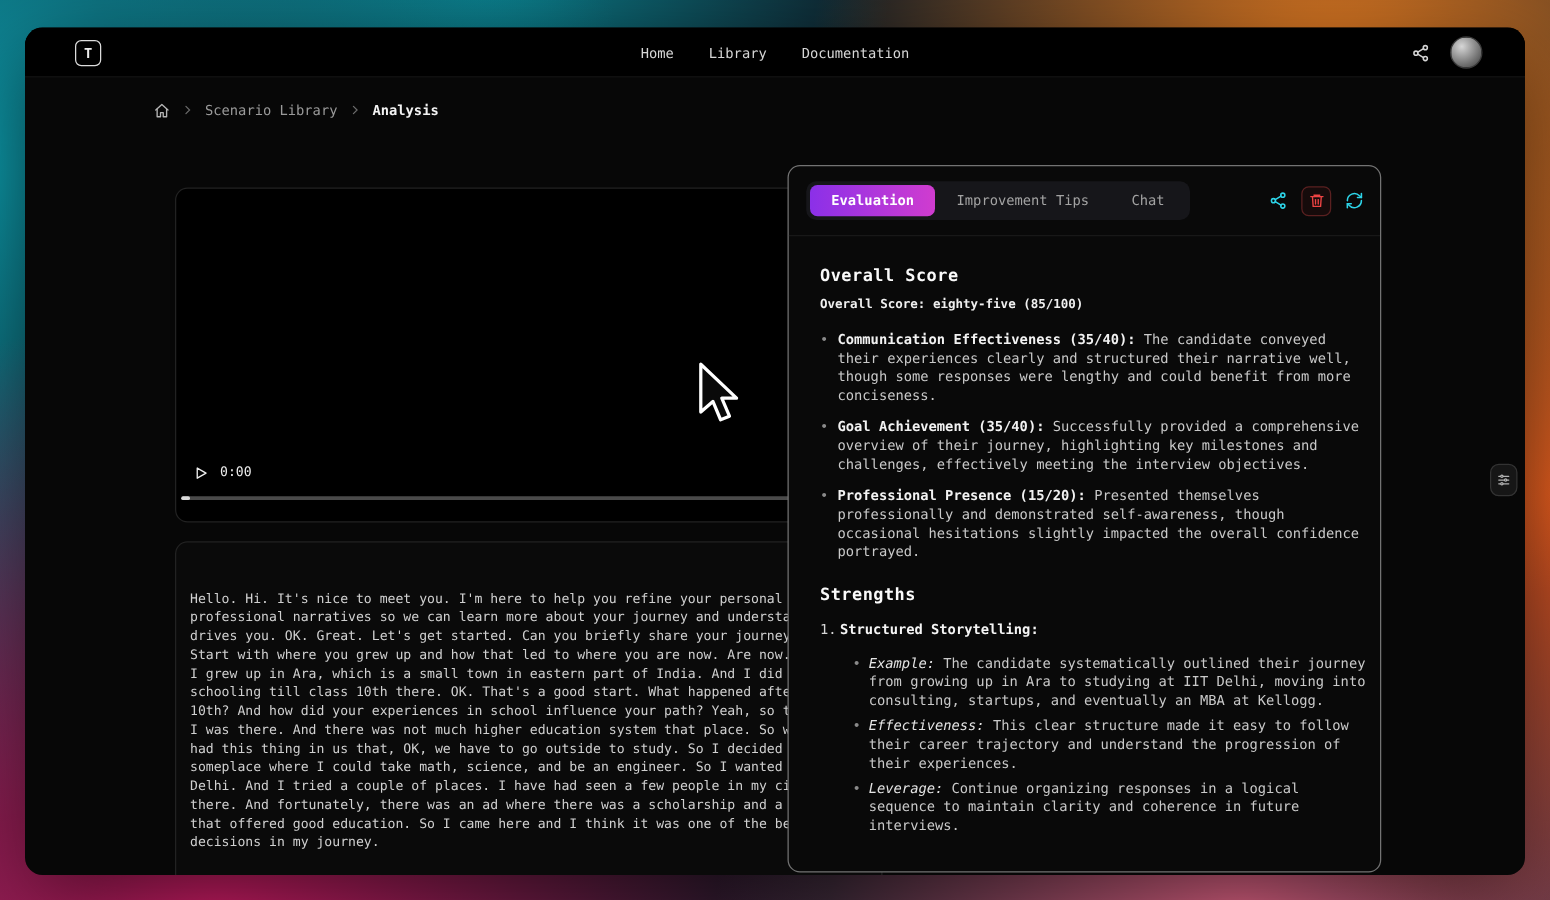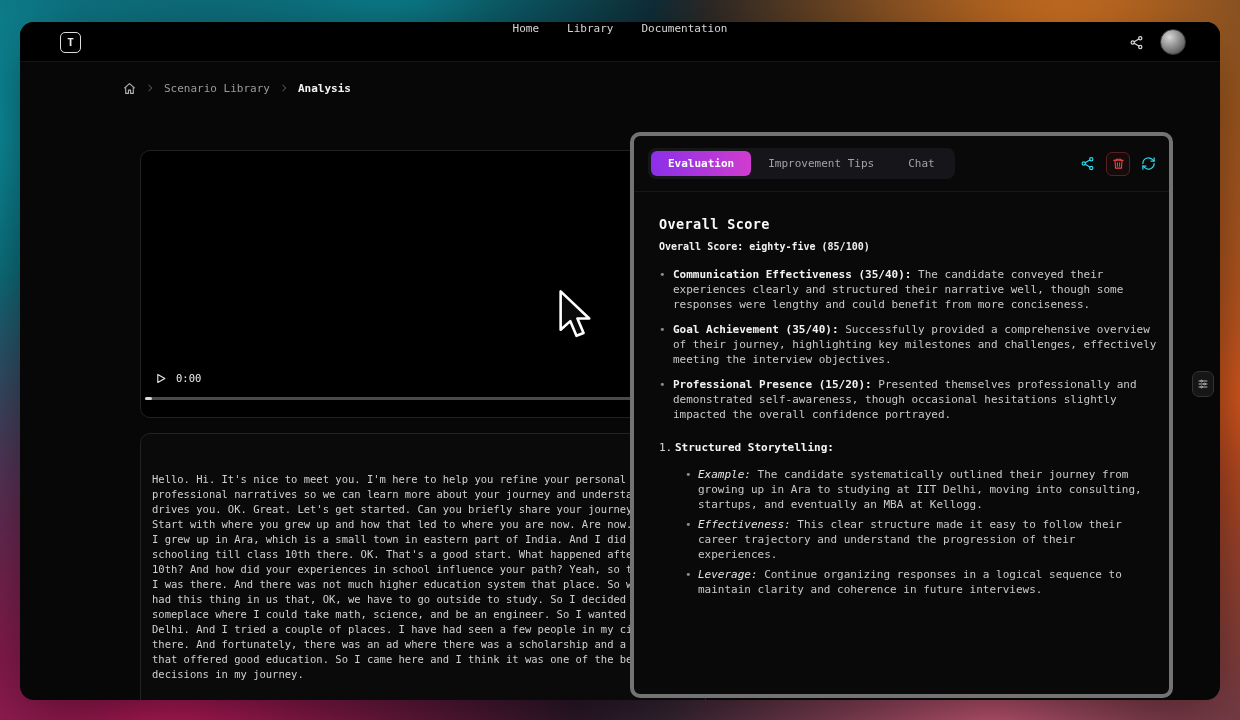--- a/index.html
+++ b/index.html
@@ -30,21 +30,21 @@
     background:#000; border-bottom:1px solid #141414;
   }
   .logo {
     position:absolute; left:40px; top:10px; width:21px; height:21px;
     border:1.5px solid #dcdcdc; border-radius:5px; color:#ececec;
     font-size:11px; font-weight:bold; display:flex; align-items:center; justify-content:center;
     cursor:pointer;
   }
   .nav-links {
     position:absolute; left:50%; top:0; height:40px; transform:translateX(-50%);
-    display:flex; align-items:flex-start; gap:28px;
+    display:flex; align-items:center; gap:28px;
   }
   .nav-links a { color:#d6d6d6; font-size:11px; text-decoration:none; cursor:pointer; white-space:nowrap; }
   .nav-right { position:absolute; right:34px; top:0; height:40px; display:flex; align-items:center; gap:16px; }
   .icon-btn { display:inline-flex; align-items:center; justify-content:center; cursor:pointer; }
   .avatar {
     width:26px; height:26px; border-radius:50%; cursor:pointer;
     background:radial-gradient(circle at 35% 30%, #d6d6d6, #8a8a8a 48%, #454545 92%);
     border:1px solid #3a3a3a;
   }
   
@@ -74,22 +74,22 @@
   }
   .seekbar .played { width:7px; height:100%; background:#d9d9d9; border-radius:2px; }
   .transcription-card {
     margin-top:15px; height:283px; background:#0a0a0a;
     border:1px solid #222; border-radius:10px; padding:15px 11px; overflow:hidden;
   }
   .t-title { font-size:11.5px; color:#2bd4ee; }
   .t-text { margin-top:23px; font-size:10.5px; line-height:15px; color:#d0d0d0; }
   
   .right-col {
-    position:absolute; left:610px; top:110px; width:543px; height:566px;
-    background:#090909; border:4px solid #737373; border-radius:10px; overflow:hidden;
+    position:absolute; left:610px; top:110px; width:475px; height:566px;
+    background:#090909; border:1px solid #737373; border-radius:10px; overflow:hidden;
   }
   .panel-header {
     display:flex; align-items:center; justify-content:space-between;
     padding:12px 13px 12px 14px; border-bottom:1px solid #181818;
   }
   .tabs { display:inline-flex; background:#16161a; border-radius:8px; padding:3px; }
   .tab {
     font-family:inherit; font-size:11px; border:none; background:transparent;
     color:#a3a3a3; padding:6px 17px; border-radius:6px; cursor:pointer; white-space:nowrap;
   }
@@ -272,20 +272,21 @@
             <span class="marker">•</span>
             <span class="btext"><b>Goal Achievement (35/40):</b> <span>Successfully provided a comprehensive overview of their journey, highlighting key milestones and challenges, effectively meeting the interview objectives.</span></span>
           </li>
           <li>
             <span class="marker">•</span>
             <span class="btext"><b>Professional Presence (15/20):</b> <span>Presented themselves professionally and demonstrated self-awareness, though occasional hesitations slightly impacted the overall confidence portrayed.</span></span>
           </li>
         </ul>
 
         <div class="strengths-block">
+          <div class="section-heading">Strengths</div>
           <div class="strength-title">
             <span class="num">1.</span>
             <b>Structured Storytelling:</b>
           </div>
           <ul class="sublist">
             <li>
               <span class="marker">•</span>
               <span class="btext"><i>Example:</i> <span>The candidate systematically outlined their journey from growing up in Ara to studying at IIT Delhi, moving into consulting, startups, and eventually an MBA at Kellogg.</span></span>
             </li>
             <li>

